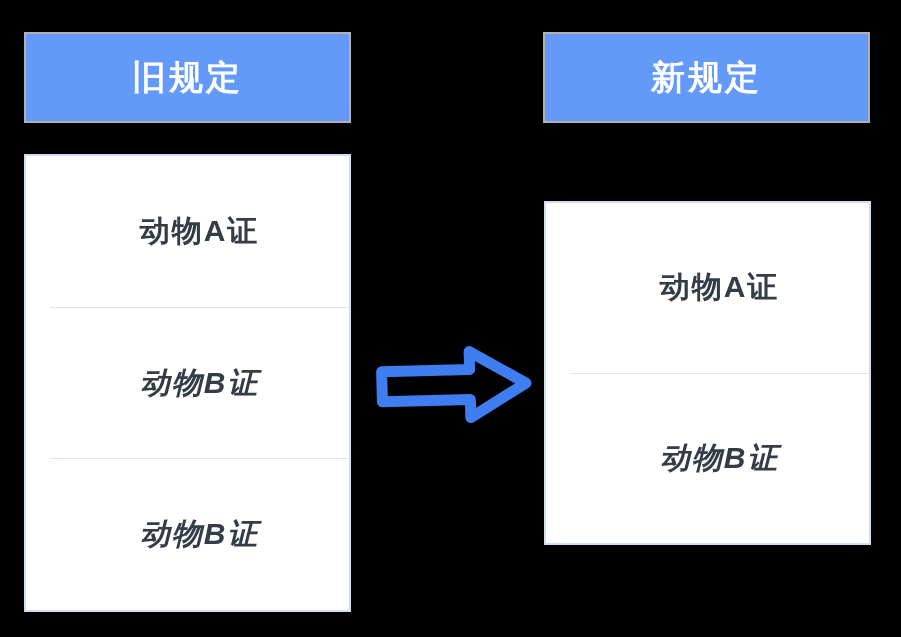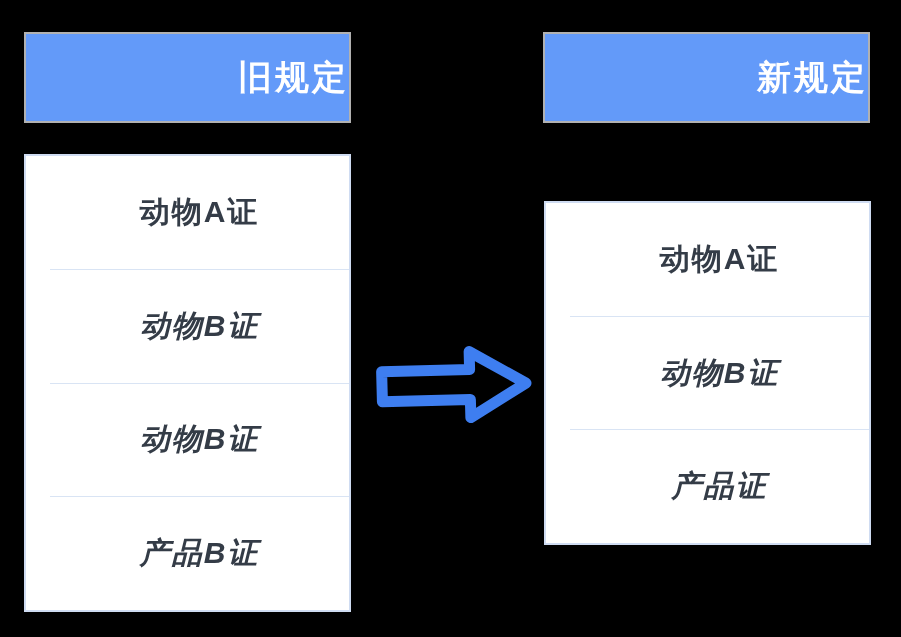--- a/index.html
+++ b/index.html
@@ -21,21 +21,21 @@
   }
   .panel-header {
     position: absolute;
     box-sizing: border-box;
     width: 327px;
     height: 91px;
     background: #639AF9;
     border: 2px solid #b1b1b1;
     display: flex;
     align-items: center;
-    justify-content: flex-end;
+    justify-content: center;
     color: #ffffff;
     font-size: 34px;
     font-weight: 700;
     letter-spacing: 3px;
   }
   .header-old { left: 24px; top: 32px; }
   .header-new { left: 543px; top: 32px; font-family: Liberation Serif, serif; }
   .panel-body {
     position: absolute;
     box-sizing: border-box;
@@ -76,31 +76,29 @@
 <div class="stage">
 
   <div class="panel-header header-old">
     <span>旧规定</span>
   </div>
 
   <div class="panel-body body-old">
       <div class="cert-row">动物A证</div>
       <div class="cert-row">动物B证</div>
       <div class="cert-row">动物B证</div>
-      <div class="cert-row">产品B证</div>
     </div>
 
   <div class="panel-header header-new">
     <span>新规定</span>
   </div>
 
   <div class="panel-body body-new">
       <div class="cert-row">动物A证</div>
       <div class="cert-row">动物B证</div>
-      <div class="cert-row">产品证</div>
     </div>
 
   <div class="arrow-wrap">
     <svg width="166" height="90" viewBox="0 0 166 90" xmlns="http://www.w3.org/2000/svg">
       <path d="M12 30 L100 30 L100 12 L156 45 L100 78 L100 60 L12 60 Z" fill="none" stroke="#3e7ef0" stroke-width="11" stroke-linejoin="round" stroke-linecap="round"></path>
     </svg>
   </div>
 
 </div>
 

